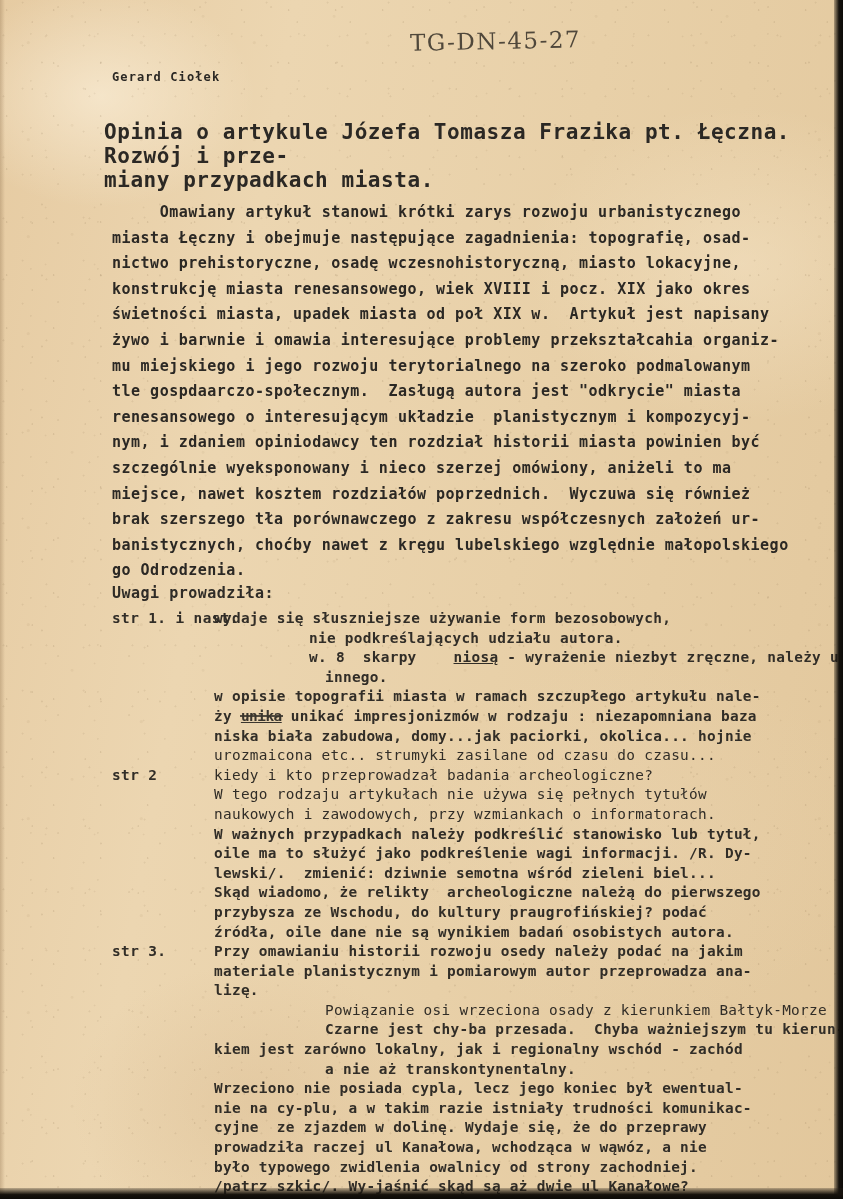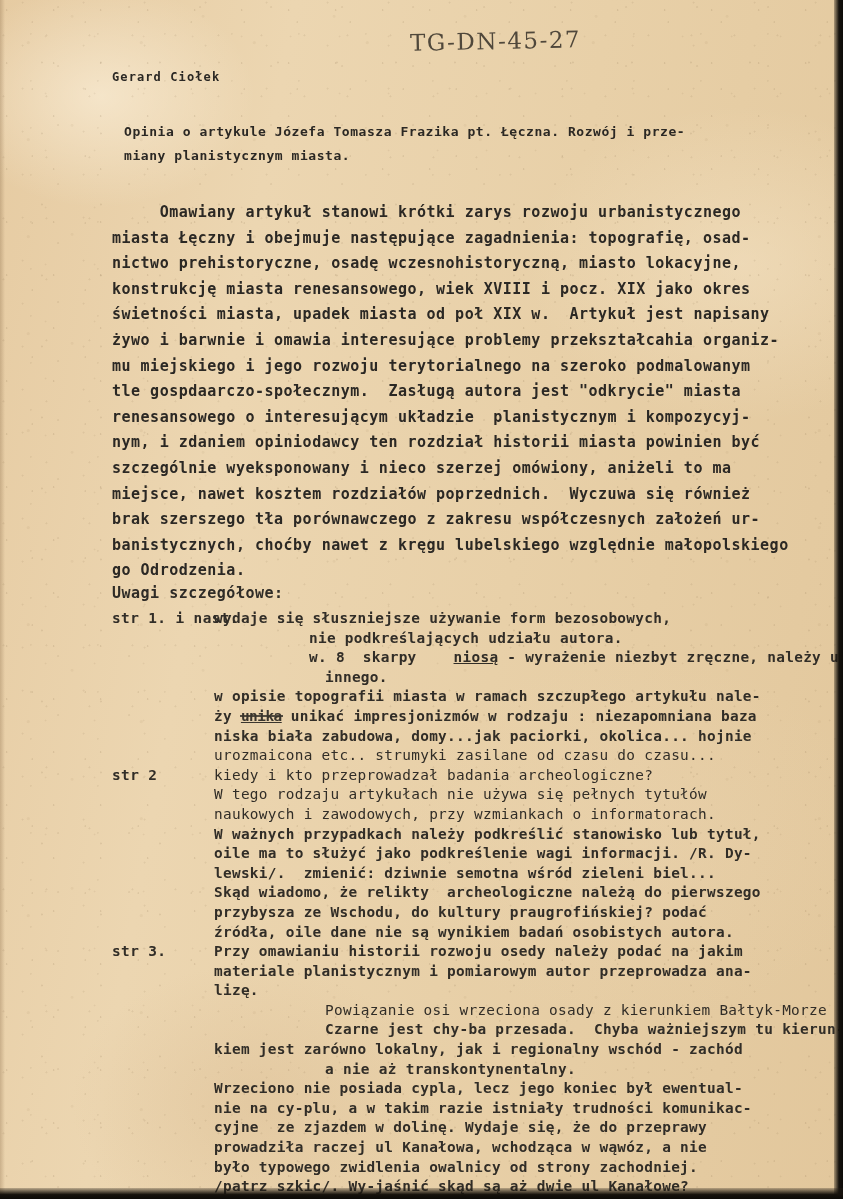--- a/index.html
+++ b/index.html
@@ -93,24 +93,24 @@
     left: 112px;
     top: 70px;
     font-size: 12px;
     letter-spacing: 1.1px;
     font-weight: bold;
     color: #2b2824;
   }
 
   .title-block {
     position: absolute;
-    left: 124px;
+    left: 104px;
     top: 120px;
     width: 720px;
-    font-size: 13px;
+    font-size: 21px;
     letter-spacing: 0.55px;
     line-height: 24px;
     font-weight: bold;
     color: #2b2824;
   }
   .title-block .l2 { display: block; }
 
   
   .body-par {
     position: absolute;
@@ -185,26 +185,26 @@
 
 <div id="page">
   <div id="sheet">
 
     <div class="archive-no">TG-DN-45-27</div>
 
     <div class="author-line">Gerard Ciołek</div>
 
     <div class="title-block">
       <span class="l1">Opinia o artykule  Józefa Tomasza Frazika pt. Łęczna. Rozwój i prze-</span>
-      <span class="l2">miany planistycznym miasta.</span>
+      <span class="l2">miany przypadkach miasta.</span>
     </div>
 
     <div class="body-par" id="body-par"><span class="ln">     Omawiany artykuł stanowi krótki zarys rozwoju urbanistycznego</span><span class="ln">miasta Łęczny i obejmuje następujące zagadnienia: topografię, osad-</span><span class="ln">nictwo prehistoryczne, osadę wczesnohistoryczną, miasto lokacyjne,</span><span class="ln">konstrukcję miasta renesansowego, wiek XVIII i pocz. XIX jako okres</span><span class="ln">świetności miasta, upadek miasta od poł XIX w.  Artykuł jest napisany</span><span class="ln">żywo i barwnie i omawia interesujące problemy przekształcahia organiz-</span><span class="ln">mu miejskiego i jego rozwoju terytorialnego na szeroko podmalowanym</span><span class="ln">tle gospdaarczo-społecznym.  Zasługą autora jest "odkrycie" miasta</span><span class="ln">renesansowego o interesującym układzie  planistycznym i kompozycyj-</span><span class="ln">nym, i zdaniem opiniodawcy ten rozdział historii miasta powinien być</span><span class="ln">szczególnie wyeksponowany i nieco szerzej omówiony, aniżeli to ma</span><span class="ln">miejsce, nawet kosztem rozdziałów poprzednich.  Wyczuwa się również</span><span class="ln">brak szerszego tła porównawczego z zakresu współczesnych założeń ur-</span><span class="ln">banistycznych, choćby nawet z kręgu lubelskiego względnie małopolskiego</span><span class="ln">go Odrodzenia.</span></div>
 
-    <div class="closing-line">Uwagi szczegółowe:</div>
+    <div class="closing-line">Uwagi prowadziła:</div>
 
     <div class="notes" id="notes"><span class="note-row"><span style="position: relative; display: block;"><span class="lbl">str 1. i nast.</span><span class="ln ind1 b">wydaje się słuszniejsze używanie form bezosobowych,</span></span><span class="ln ind2 b">nie podkreślających udziału autora.</span></span><span class="note-row"><span class="ln ind2 b"><span>w. 8  skarpy </span><span class="u">niosą</span><span> - wyrażenie niezbyt zręczne, należy użyć</span></span><span class="ln ind3 b">innego.</span></span><span class="note-row"><span class="ln ind1 b">w opisie topografii miasta w ramach szczupłego artykułu nale-</span><span class="ln ind1 b"><span>ży </span><span class="strike-over">unika</span><span> unikać impresjonizmów w rodzaju : niezapomniana baza</span></span><span class="ln ind1 b">niska biała zabudowa, domy...jak paciorki, okolica... hojnie</span><span class="ln ind1">urozmaicona etc.. strumyki zasilane od czasu do czasu...</span></span><span class="note-row"><span style="position: relative; display: block;"><span class="lbl">str 2</span><span class="ln ind1">kiedy i kto przeprowadzał badania archeologiczne?</span></span><span class="ln ind1">W tego rodzaju artykułach nie używa się pełnych tytułów</span><span class="ln ind1">naukowych i zawodowych, przy wzmiankach o informatorach.</span><span class="ln ind1 b">W ważnych przypadkach należy podkreślić stanowisko lub tytuł,</span><span class="ln ind1 b">oile ma to służyć jako podkreślenie wagi informacji. /R. Dy-</span><span class="ln ind1 b">lewski/.  zmienić: dziwnie semotna wśród zieleni biel...</span><span class="ln ind1 b">Skąd wiadomo, że relikty  archeologiczne należą do pierwszego</span><span class="ln ind1 b">przybysza ze Wschodu, do kultury praugrofińskiej? podać</span><span class="ln ind1 b">źródła, oile dane nie są wynikiem badań osobistych autora.</span></span><span class="note-row"><span style="position: relative; display: block;"><span class="lbl">str 3.</span><span class="ln ind1 b">Przy omawianiu historii rozwoju osedy należy podać na jakim</span></span><span class="ln ind1 b">materiale planistycznym i pomiarowym autor przeprowadza ana-</span><span class="ln ind1 b">lizę.</span><span class="ln ind3">Powiązanie osi wrzeciona osady z kierunkiem Bałtyk-Morze</span><span class="ln ind3 b">Czarne jest chy-ba przesada.  Chyba ważniejszym tu kierun-</span><span class="ln ind1 b">kiem jest zarówno lokalny, jak i regionalny wschód - zachód</span><span class="ln ind3 b">a nie aż transkontynentalny.</span><span class="ln ind1 b">Wrzeciono nie posiada cypla, lecz jego koniec był ewentual-</span><span class="ln ind1 b">nie na cy-plu, a w takim razie istniały trudności komunikac-</span><span class="ln ind1 b">cyjne  ze zjazdem w dolinę. Wydaje się, że do przeprawy</span><span class="ln ind1 b">prowadziła raczej ul Kanałowa, wchodząca w wąwóz, a nie</span><span class="ln ind1 b">było typowego zwidlenia owalnicy od strony zachodniej.</span><span class="ln ind1 b">/patrz szkic/. Wy-jaśnić skąd są aż dwie ul Kanałowe?</span></span></div>
 
   </div>
 
   <div id="grain"></div>
   <div id="edge-left"></div>
   <div id="edge-right"></div>
   <div id="edge-bottom"></div>
 </div>

